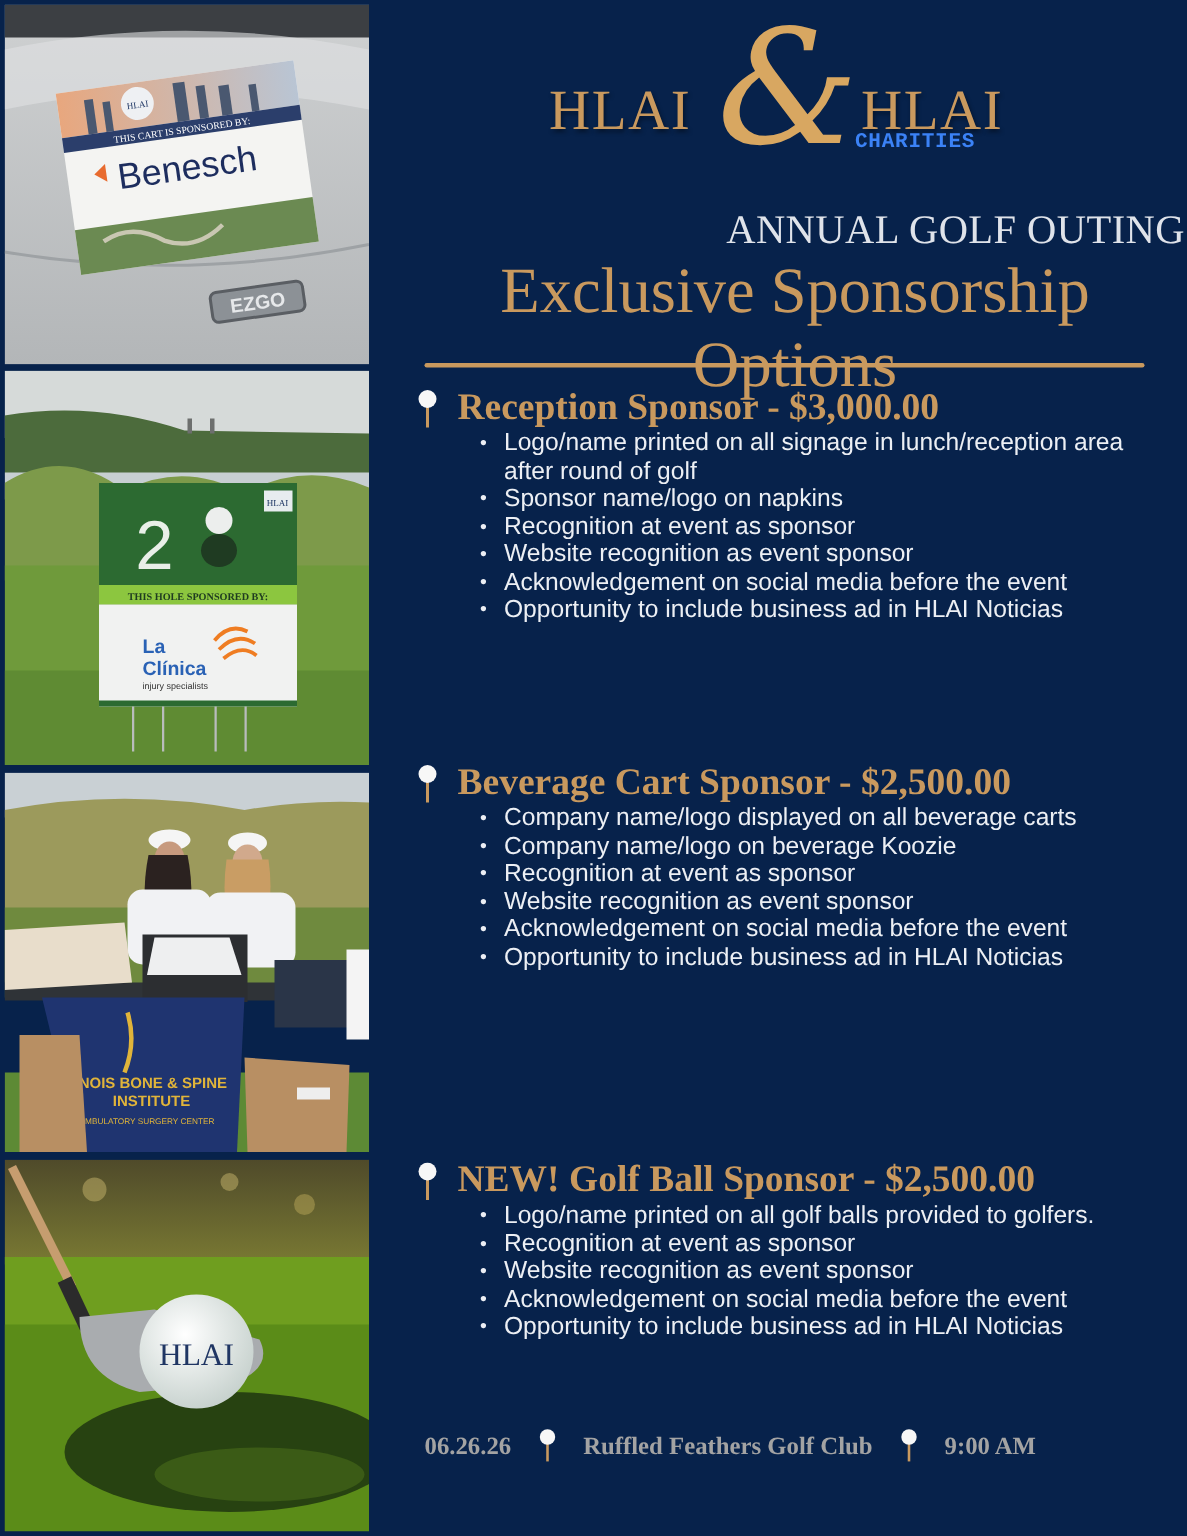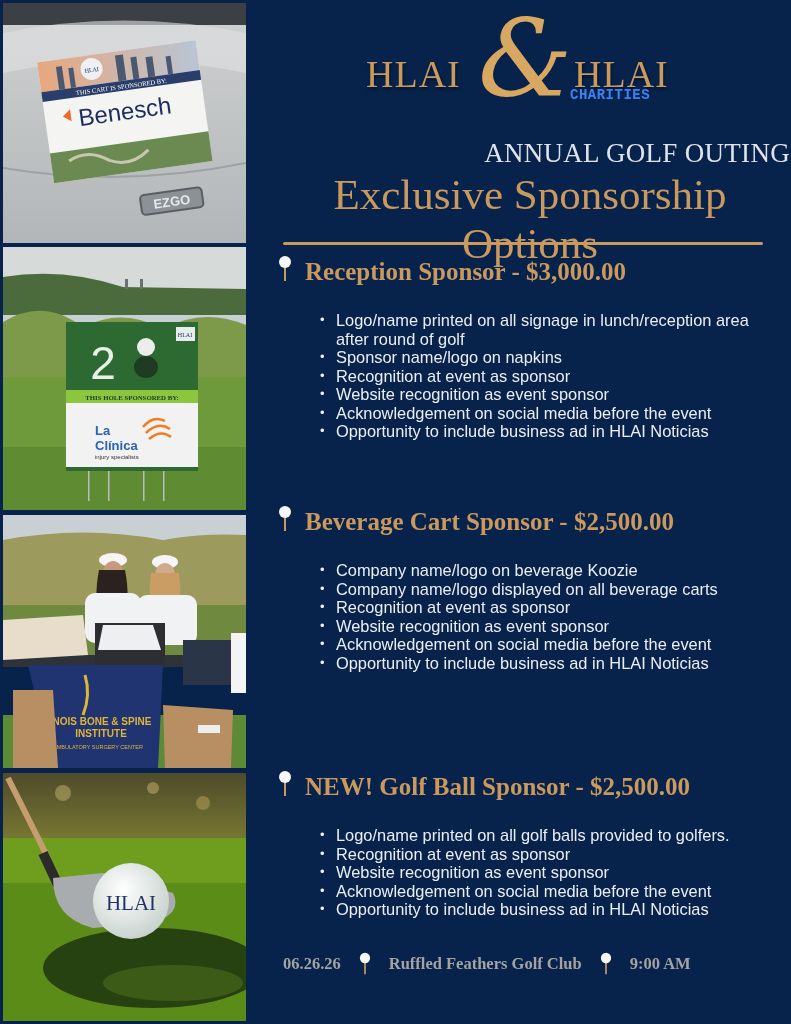--- a/index.html
+++ b/index.html
@@ -21,24 +21,24 @@
   .logo .w2 { left: 214px; top: 38px; }
   .logo .amp { position: absolute; left: 118px; top: -8px; font-family: "DejaVu Serif", serif; font-style: italic; font-size: 106px; color: #d8a761; line-height: 1; }
   .logo .charities { position: absolute; left: 210px; top: 73px; font-family: Liberation Mono, monospace; font-weight: bold; font-size: 14px; color: #3b82f6; letter-spacing: .5px; }
 
   .annual { position: absolute; left: 270px; width: 520px; top: 138px; text-align: right; font-family: "Liberation Serif", serif; font-size: 27px; color: #dfe3ea; letter-spacing: .3px; }
   .subtitle { position: absolute; left: 270px; width: 520px; top: 170px; text-align: center; font-family: "Liberation Serif", serif; font-size: 43px; color: #c9995e; }
   .divider { position: absolute; left: 283px; top: 242px; width: 480px; height: 3px; background: #c9995e; border-radius: 2px; }
 
   
   .section { position: absolute; left: 278px; width: 505px; }
-  .sec-title { display: flex; align-items: flex-start; }
+  .sec-title { display: flex; align-items: flex-end; }
   .tee { width: 14px; height: 26px; margin-right: 13px; margin-top: -2px; }
   .sec-heading { font-family: "Liberation Serif", serif; font-weight: bold; font-size: 25px; color: #c9995e; white-space: nowrap; }
-  .bullets { list-style: none; margin-left: 40px; margin-top: 25px; }
+  .bullets { list-style: none; margin-left: 40px; }
   .bullets li { position: relative; padding-left: 18px; color: #eceff4; font-size: 16.4px; line-height: 18.5px; }
   .bullets li::before { content: "•"; position: absolute; left: 2px; top: 0; font-size: 13px; }
   #s1 { top: 258px; }
   #s2 { top: 508px; }
   #s3 { top: 773px; }
 
   
   .footer { position: absolute; left: 283px; top: 952px; display: flex; align-items: center; font-family: "Liberation Serif", serif; font-weight: bold; font-size: 16.5px; color: #a3a3a3; }
   .footer .tee { width: 12px; height: 24px; margin: 0 18px; }
 </style>
@@ -207,22 +207,22 @@
 
 <div class="section" id="s2">
   <div class="sec-title">
     <svg class="tee" viewBox="0 0 14 26">
         <rect x="6" y="10" width="2" height="15" fill="#c9995e"></rect>
         <circle cx="7" cy="6" r="6" fill="#f7f7f7"></circle>
       </svg>
     <span class="sec-heading">Beverage Cart Sponsor - $2,500.00</span>
   </div>
   <ul class="bullets">
+    <li>Company name/logo displayed on all beverage carts</li>
     <li>Company name/logo on beverage Koozie</li>
-    <li>Company name/logo displayed on all beverage carts</li>
     <li>Recognition at event as sponsor</li>
     <li>Website recognition as event sponsor</li>
     <li>Acknowledgement on social media before the event</li>
     <li>Opportunity to include business ad in HLAI Noticias</li>
   </ul>
 </div>
 
 <div class="section" id="s3">
   <div class="sec-title">
     <svg class="tee" viewBox="0 0 14 26">

